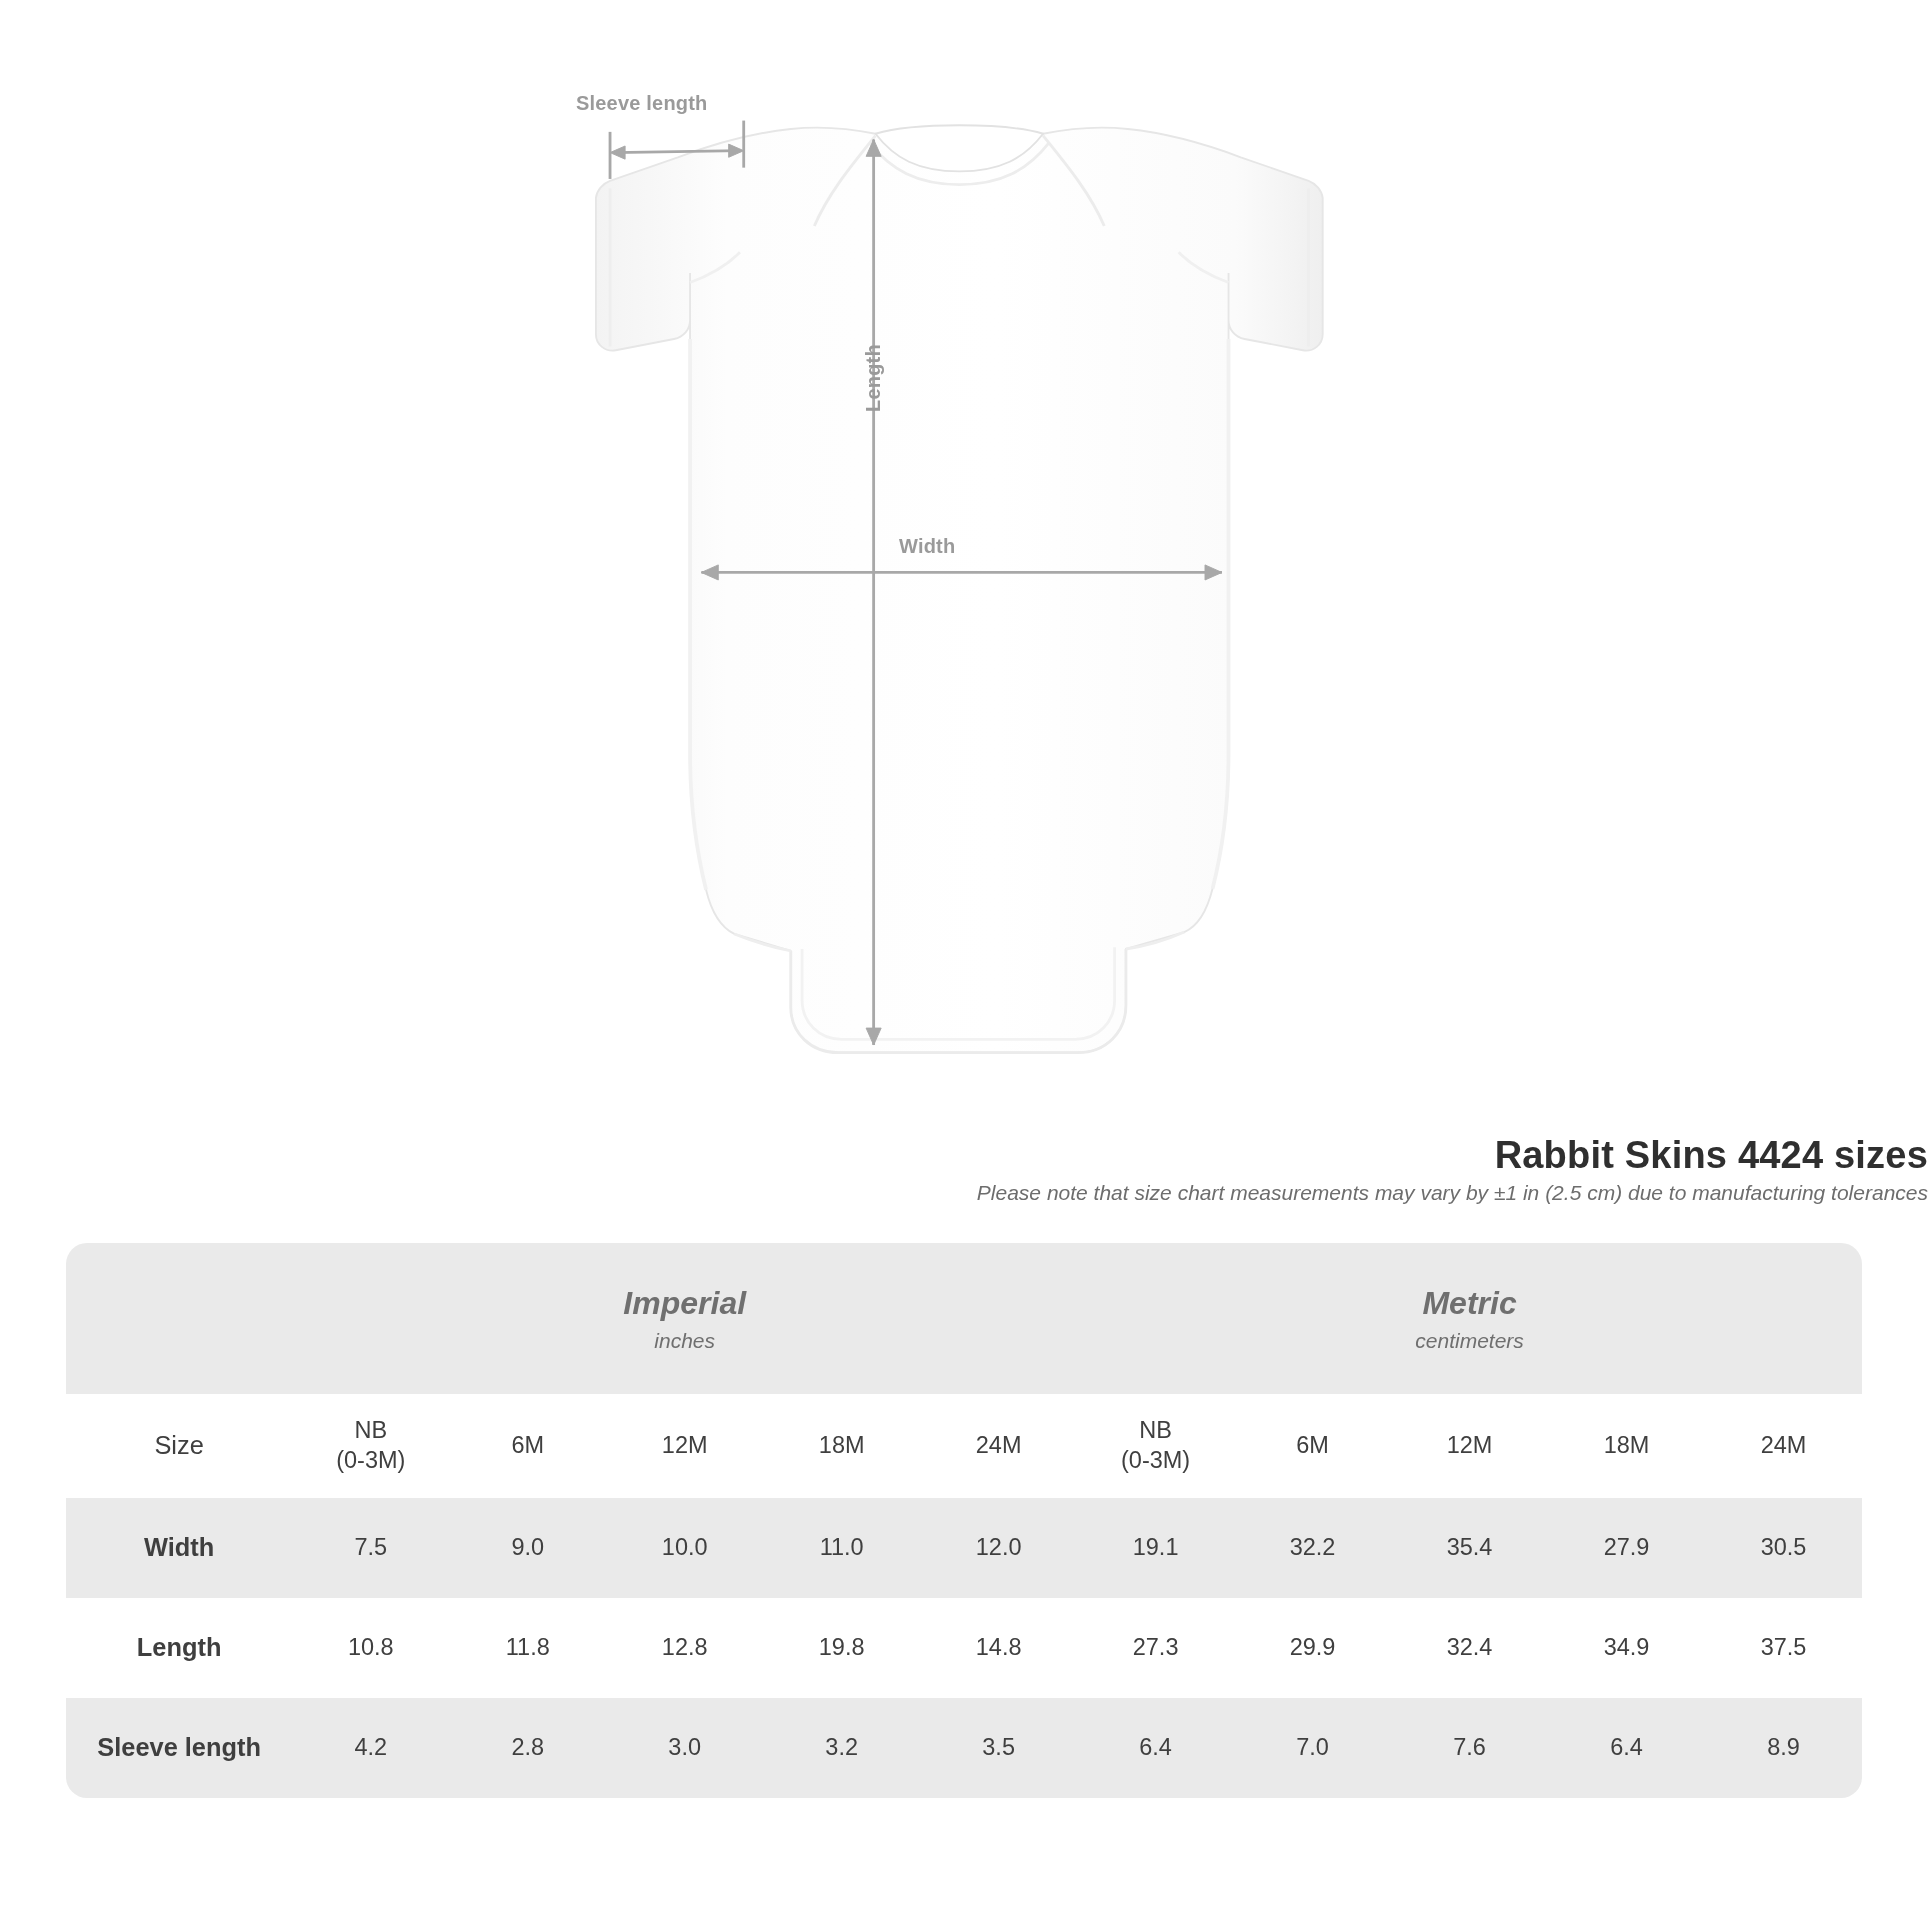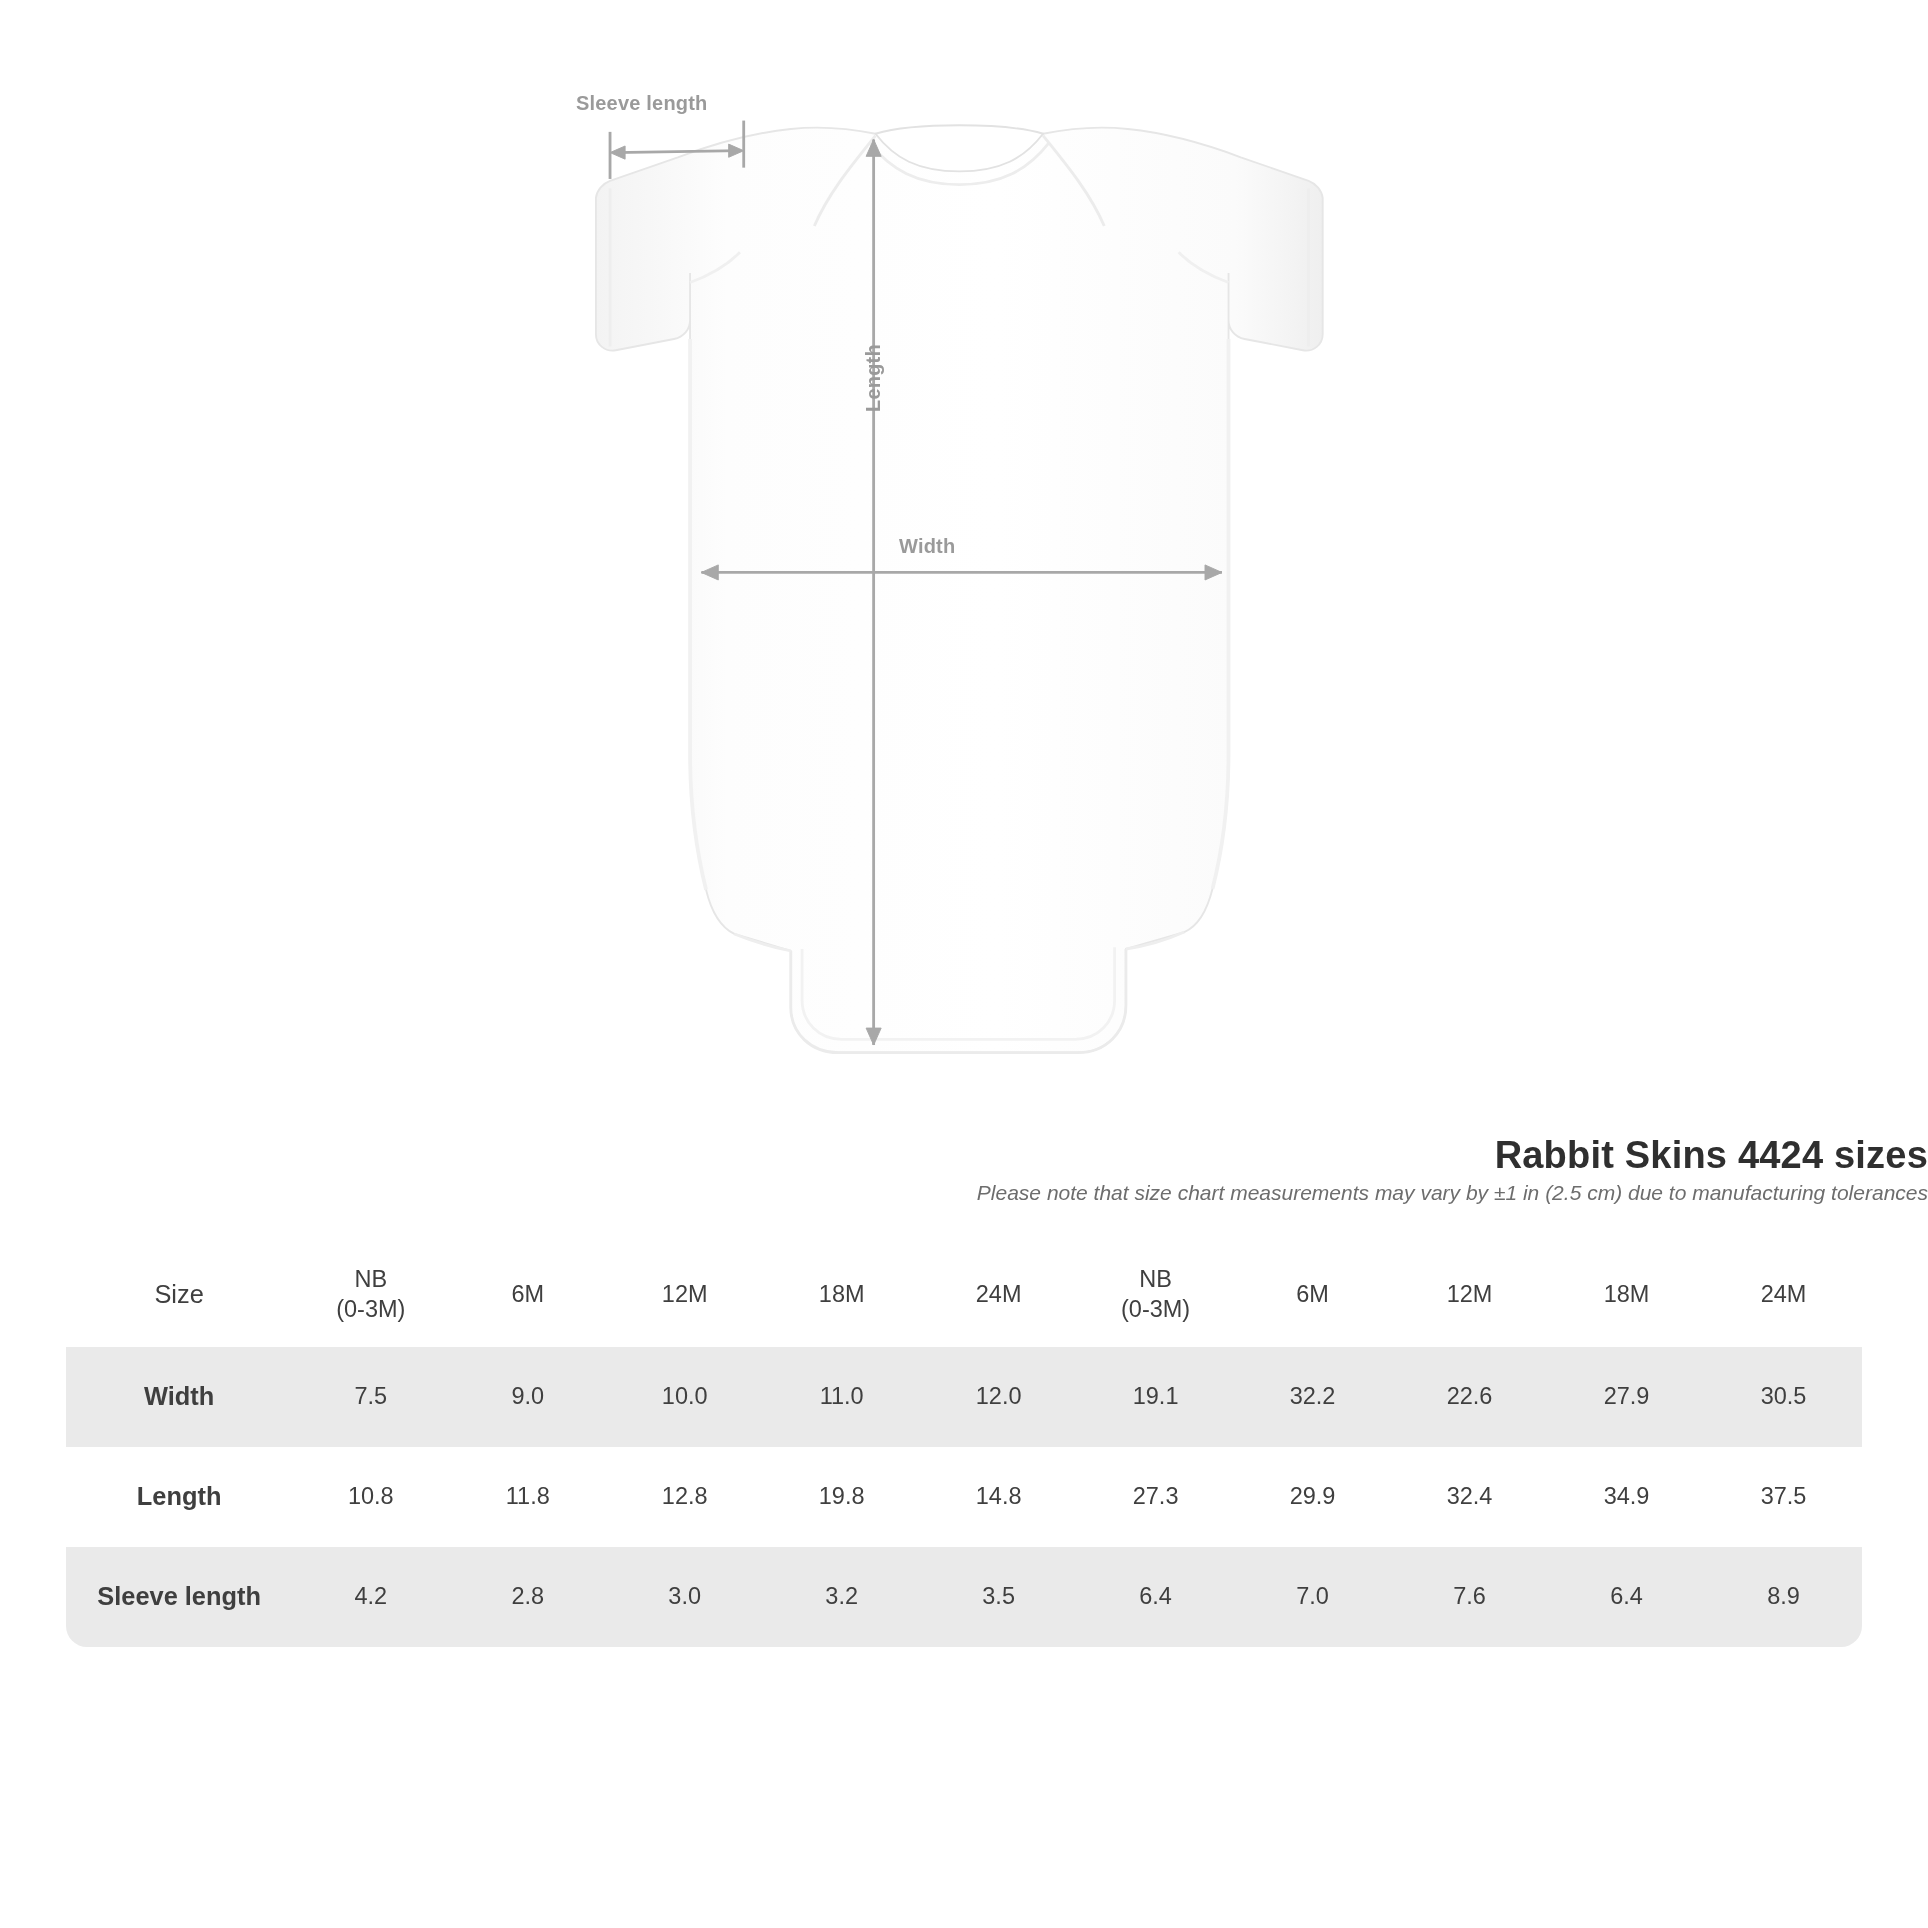--- a/index.html
+++ b/index.html
@@ -276,20 +276,31 @@
           <col style="width:8.74%">
           <col style="width:8.74%">
           <col style="width:8.74%">
         <col style="width:8.74%">
           <col style="width:8.74%">
           <col style="width:8.74%">
           <col style="width:8.74%">
           <col style="width:8.74%">
       </colgroup>
       <tbody>
+        <tr class="unit-row">
+          <td></td>
+          <td colspan="5">
+            <div class="unit-name">Imperial</div>
+            <div class="unit-sub">inches</div>
+          </td>
+          <td colspan="5">
+            <div class="unit-name">Metric</div>
+            <div class="unit-sub">centimeters</div>
+          </td>
+        </tr>
 
         <tr class="head-row">
           <td class="corner">Size</td>
           <td class="cellrule">
             <div>NB</div>
             <div>(0-3M)</div>
           </td>
           <td class="cellrule">
             <div>6M</div>
           </td>
@@ -322,21 +333,21 @@
 
         <tr class="body-row alt">
           <td class="rowhead">Width</td>
           <td class="cellrule">7.5</td>
           <td class="cellrule">9.0</td>
           <td class="cellrule">10.0</td>
           <td class="cellrule">11.0</td>
           <td class="cellrule">12.0</td>
           <td class="sep">19.1</td>
           <td class="cellrule">32.2</td>
-          <td class="cellrule">22.6</td>
+          <td class="cellrule">35.4</td>
           <td class="cellrule">27.9</td>
           <td class="cellrule">30.5</td>
         </tr>
 
         <tr class="body-row">
           <td class="rowhead">Length</td>
           <td class="cellrule">10.8</td>
           <td class="cellrule">11.8</td>
           <td class="cellrule">12.8</td>
           <td class="cellrule">19.8</td>

